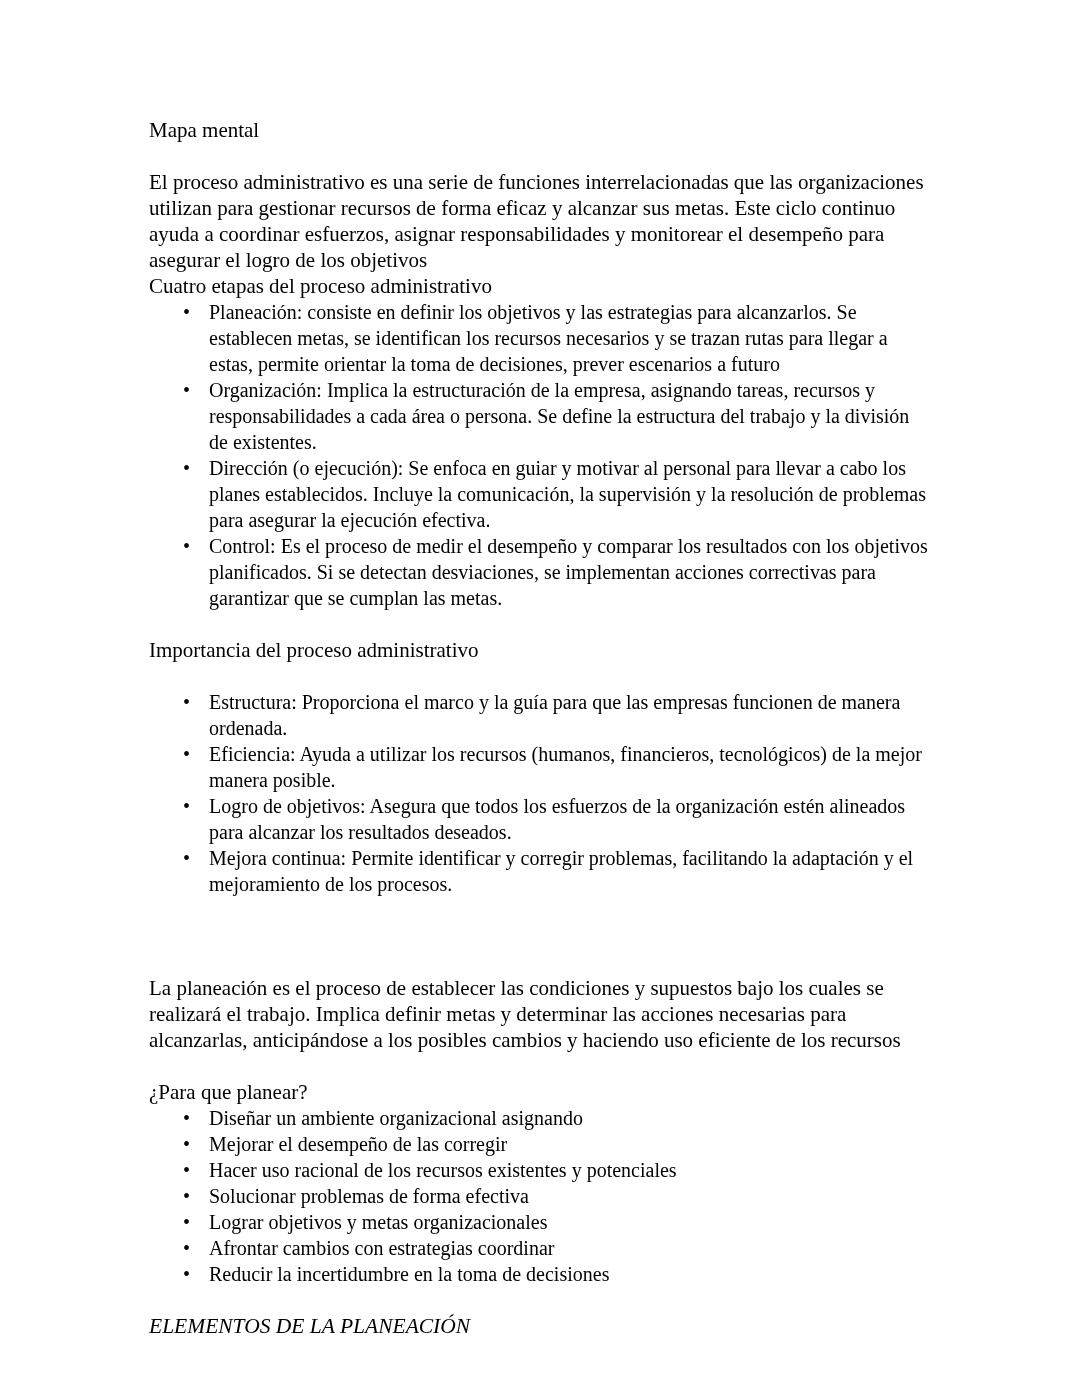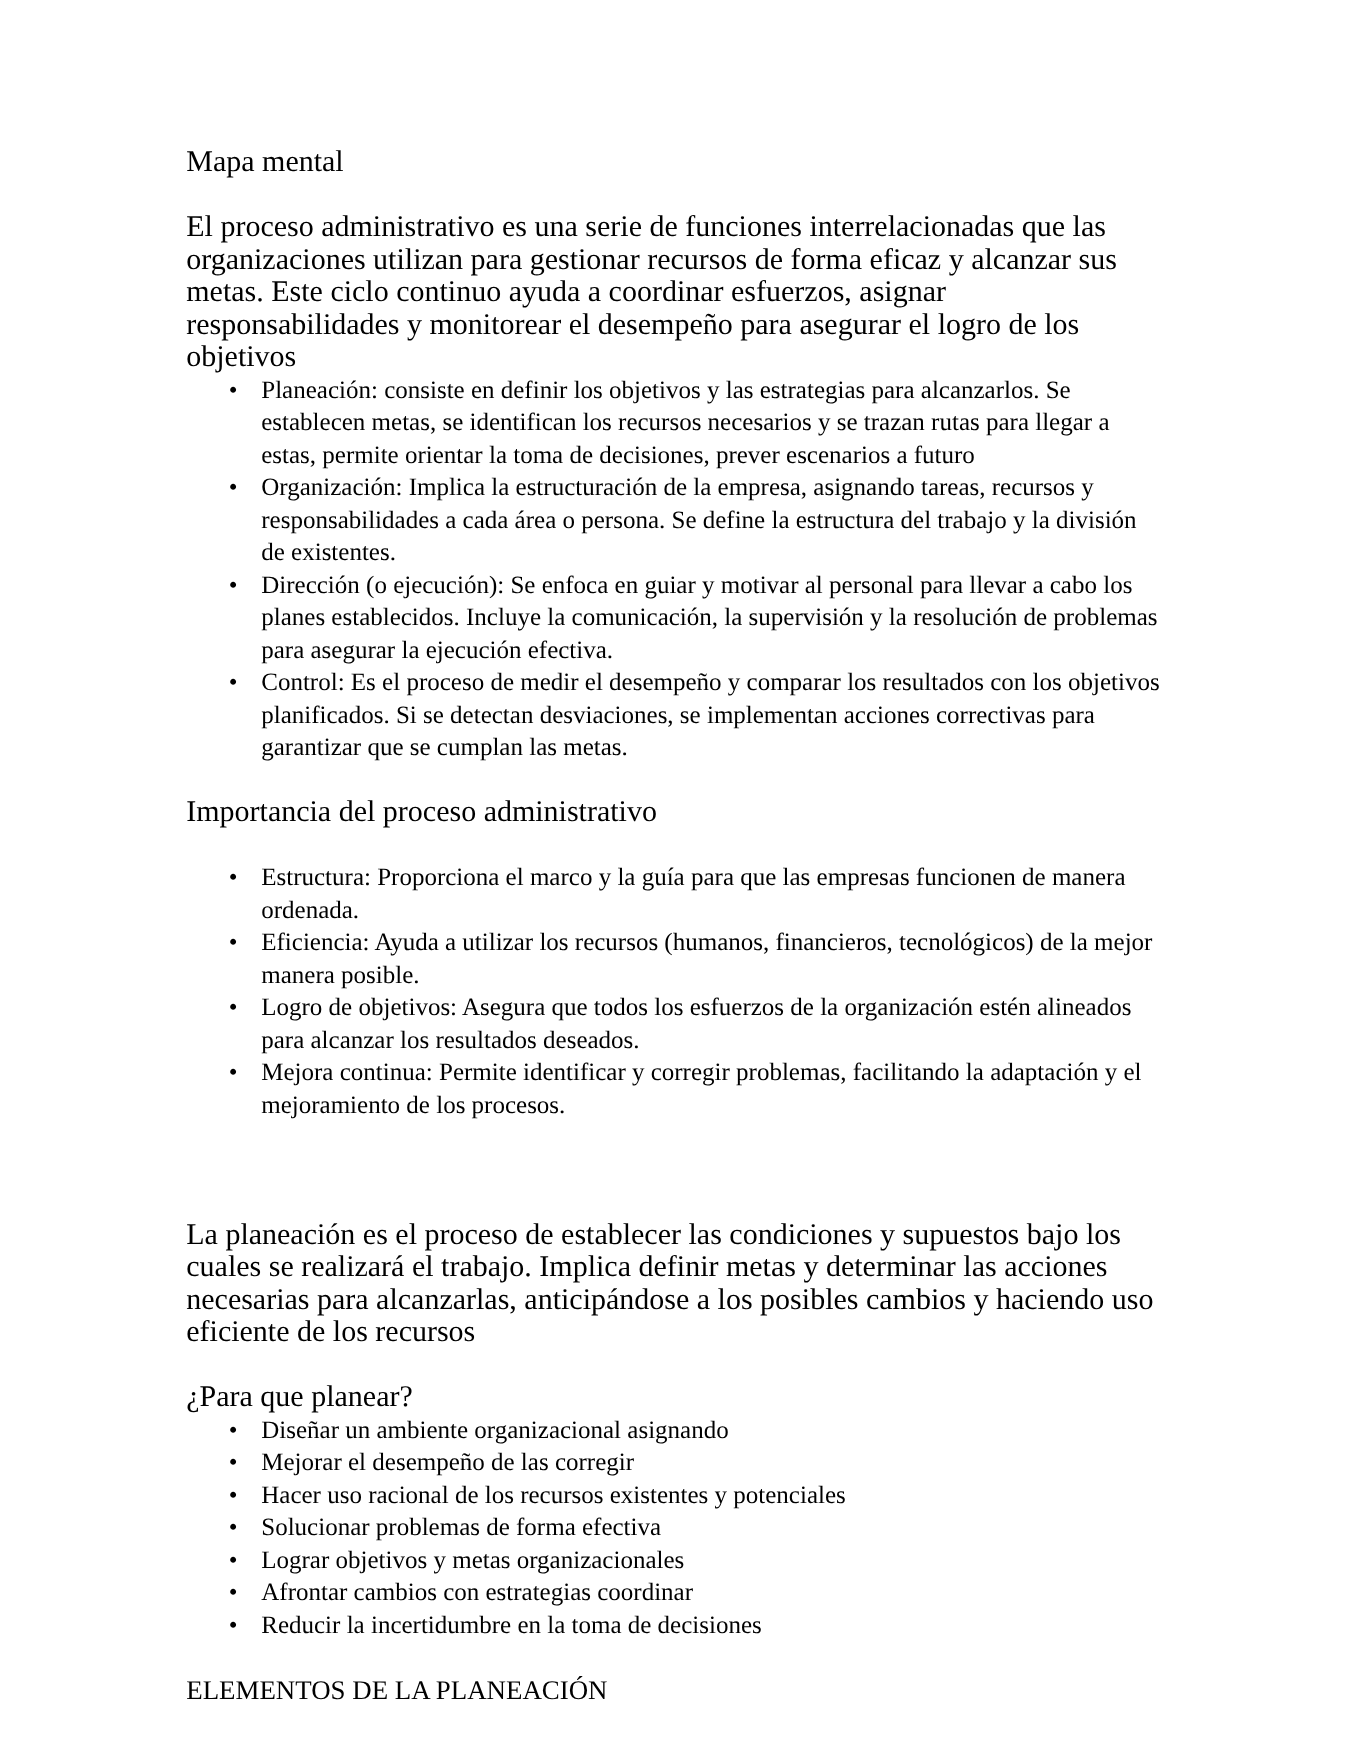--- a/index.html
+++ b/index.html
@@ -19,31 +19,32 @@
     overflow: hidden;
   }
   .doc-body {
     position: absolute;
     left: 149px;
     top: 117px;
     width: 782px;
   }
   p.para {
     margin: 0;
-    font-size: 24px;
+    font-size: 21px;
     line-height: 26px;
     text-align: left;
     color: #000;
   }
   p.heading-caps {
     margin: 0;
     font-size: 21.5px;
     line-height: 27px;
     text-align: left;
     color: #000;
+    font-style: italic;
   }
   .spacer-1 { height: 26px; }
   .spacer-2 { height: 52px; }
 
   ul.bullets {
     margin: 0;
     padding: 0;
     list-style: none;
   }
   ul.bullets > li {
@@ -75,20 +76,21 @@
 
 <div class="page">
   <div class="doc-body">
 
     <p class="para">Mapa mental</p>
 
     <div class="spacer-1"></div>
 
     <p class="para">El proceso administrativo es una serie de funciones interrelacionadas que las organizaciones utilizan para gestionar recursos de forma eficaz y alcanzar sus metas. Este ciclo continuo ayuda a coordinar esfuerzos, asignar responsabilidades y monitorear el desempeño para asegurar el logro de los objetivos</p>
 
+    <p class="para">Cuatro etapas del proceso administrativo</p>
 
     <ul class="bullets">
       <li>
         <span class="bullet-dot">•</span>
         <span class="li-text">Planeación: consiste en definir los objetivos y las estrategias para alcanzarlos. Se establecen metas, se identifican los recursos necesarios y se trazan rutas para llegar a estas, permite orientar la toma de decisiones, prever escenarios a futuro</span>
       </li>
       <li>
         <span class="bullet-dot">•</span>
         <span class="li-text">Organización: Implica la estructuración de la empresa, asignando tareas, recursos y responsabilidades a cada área o persona. Se define la estructura del trabajo y la división de existentes.</span>
       </li>

